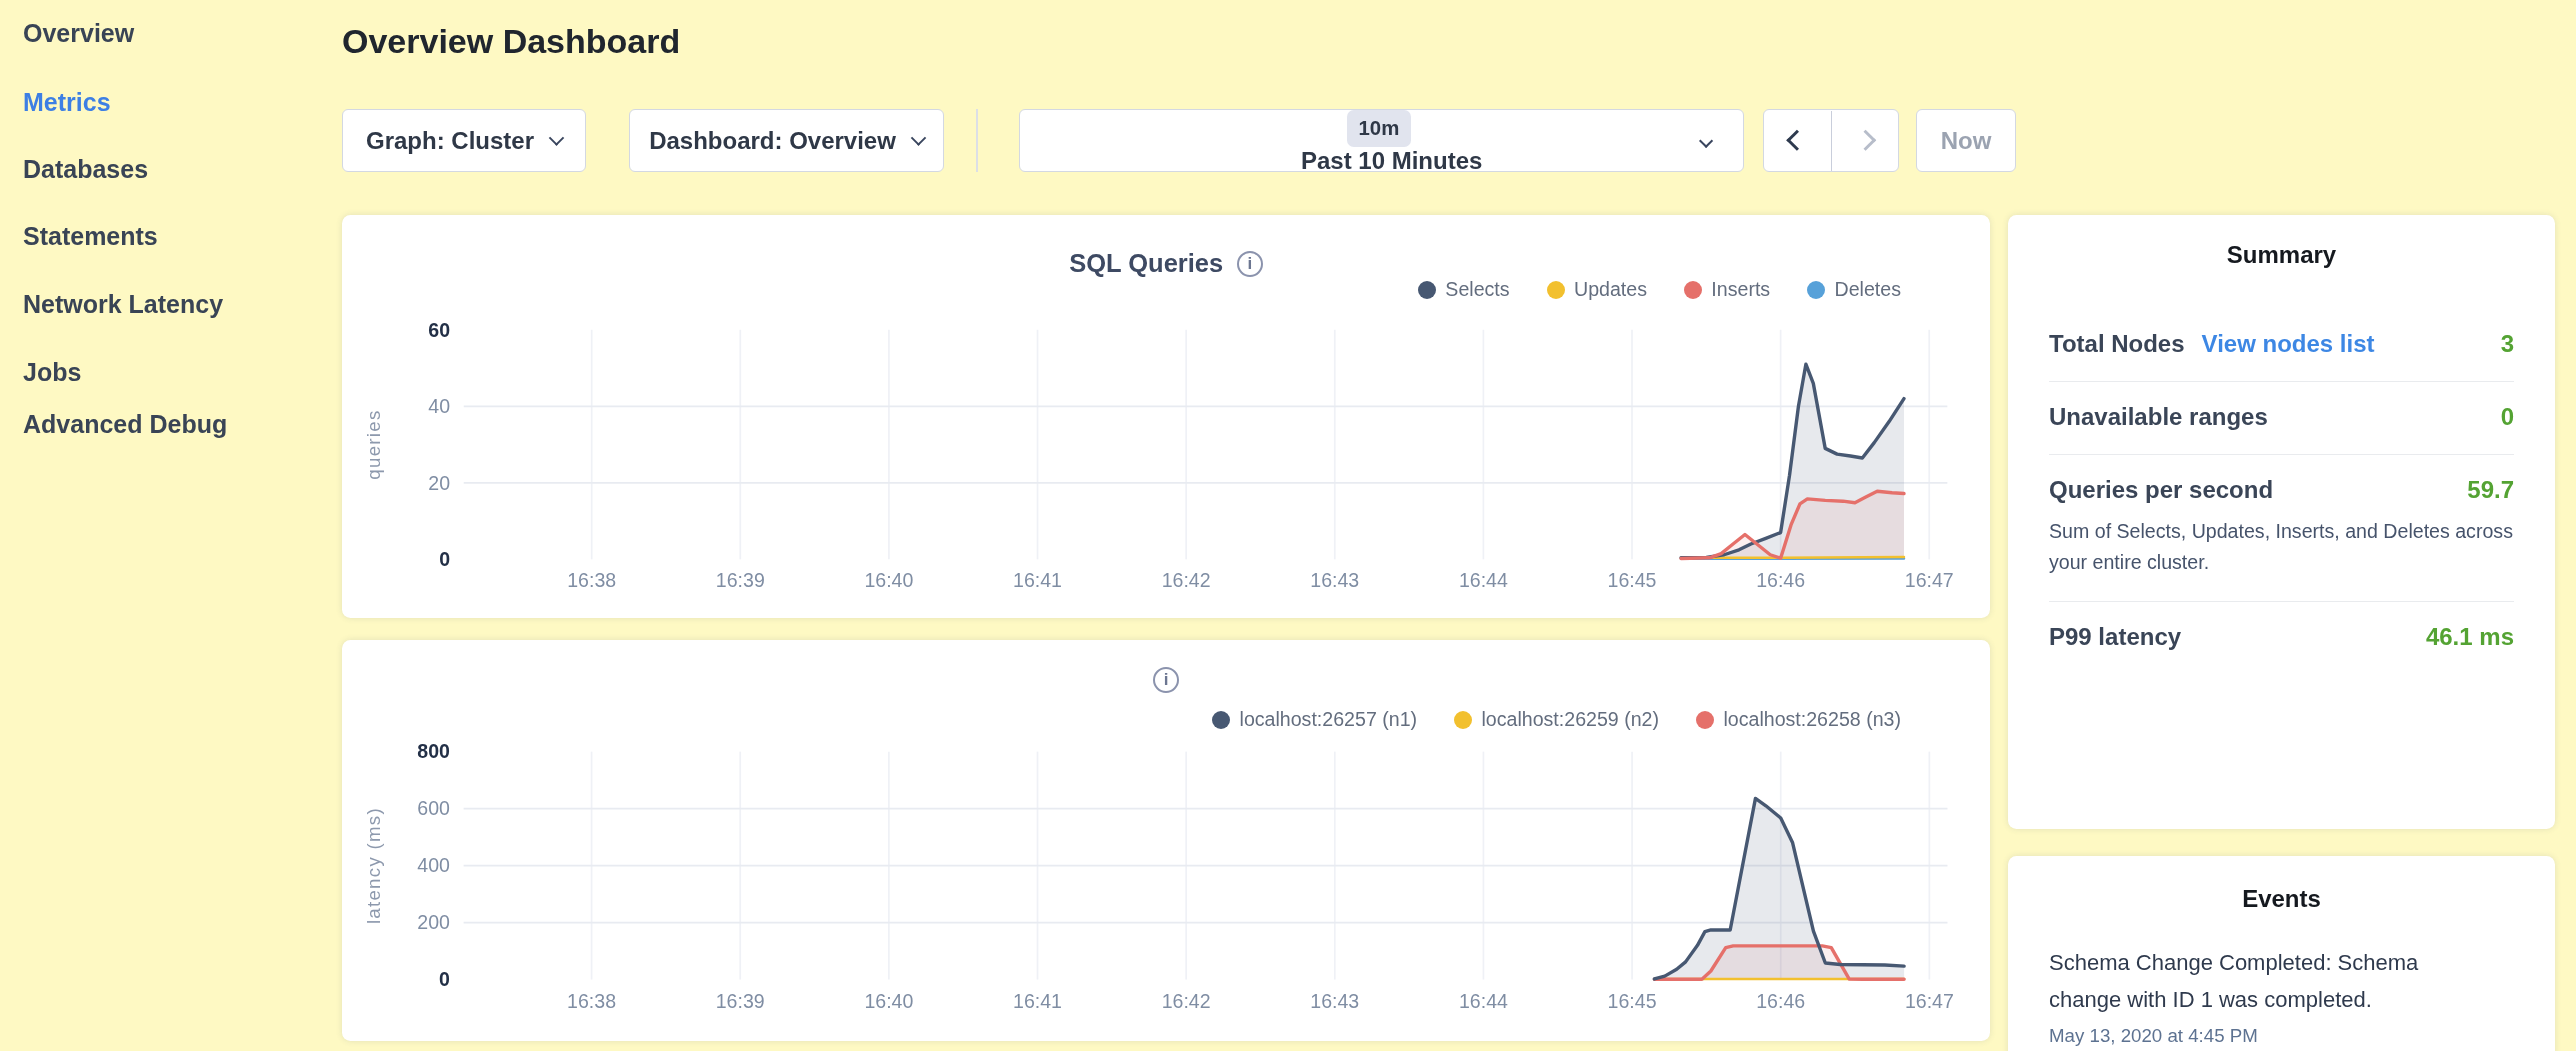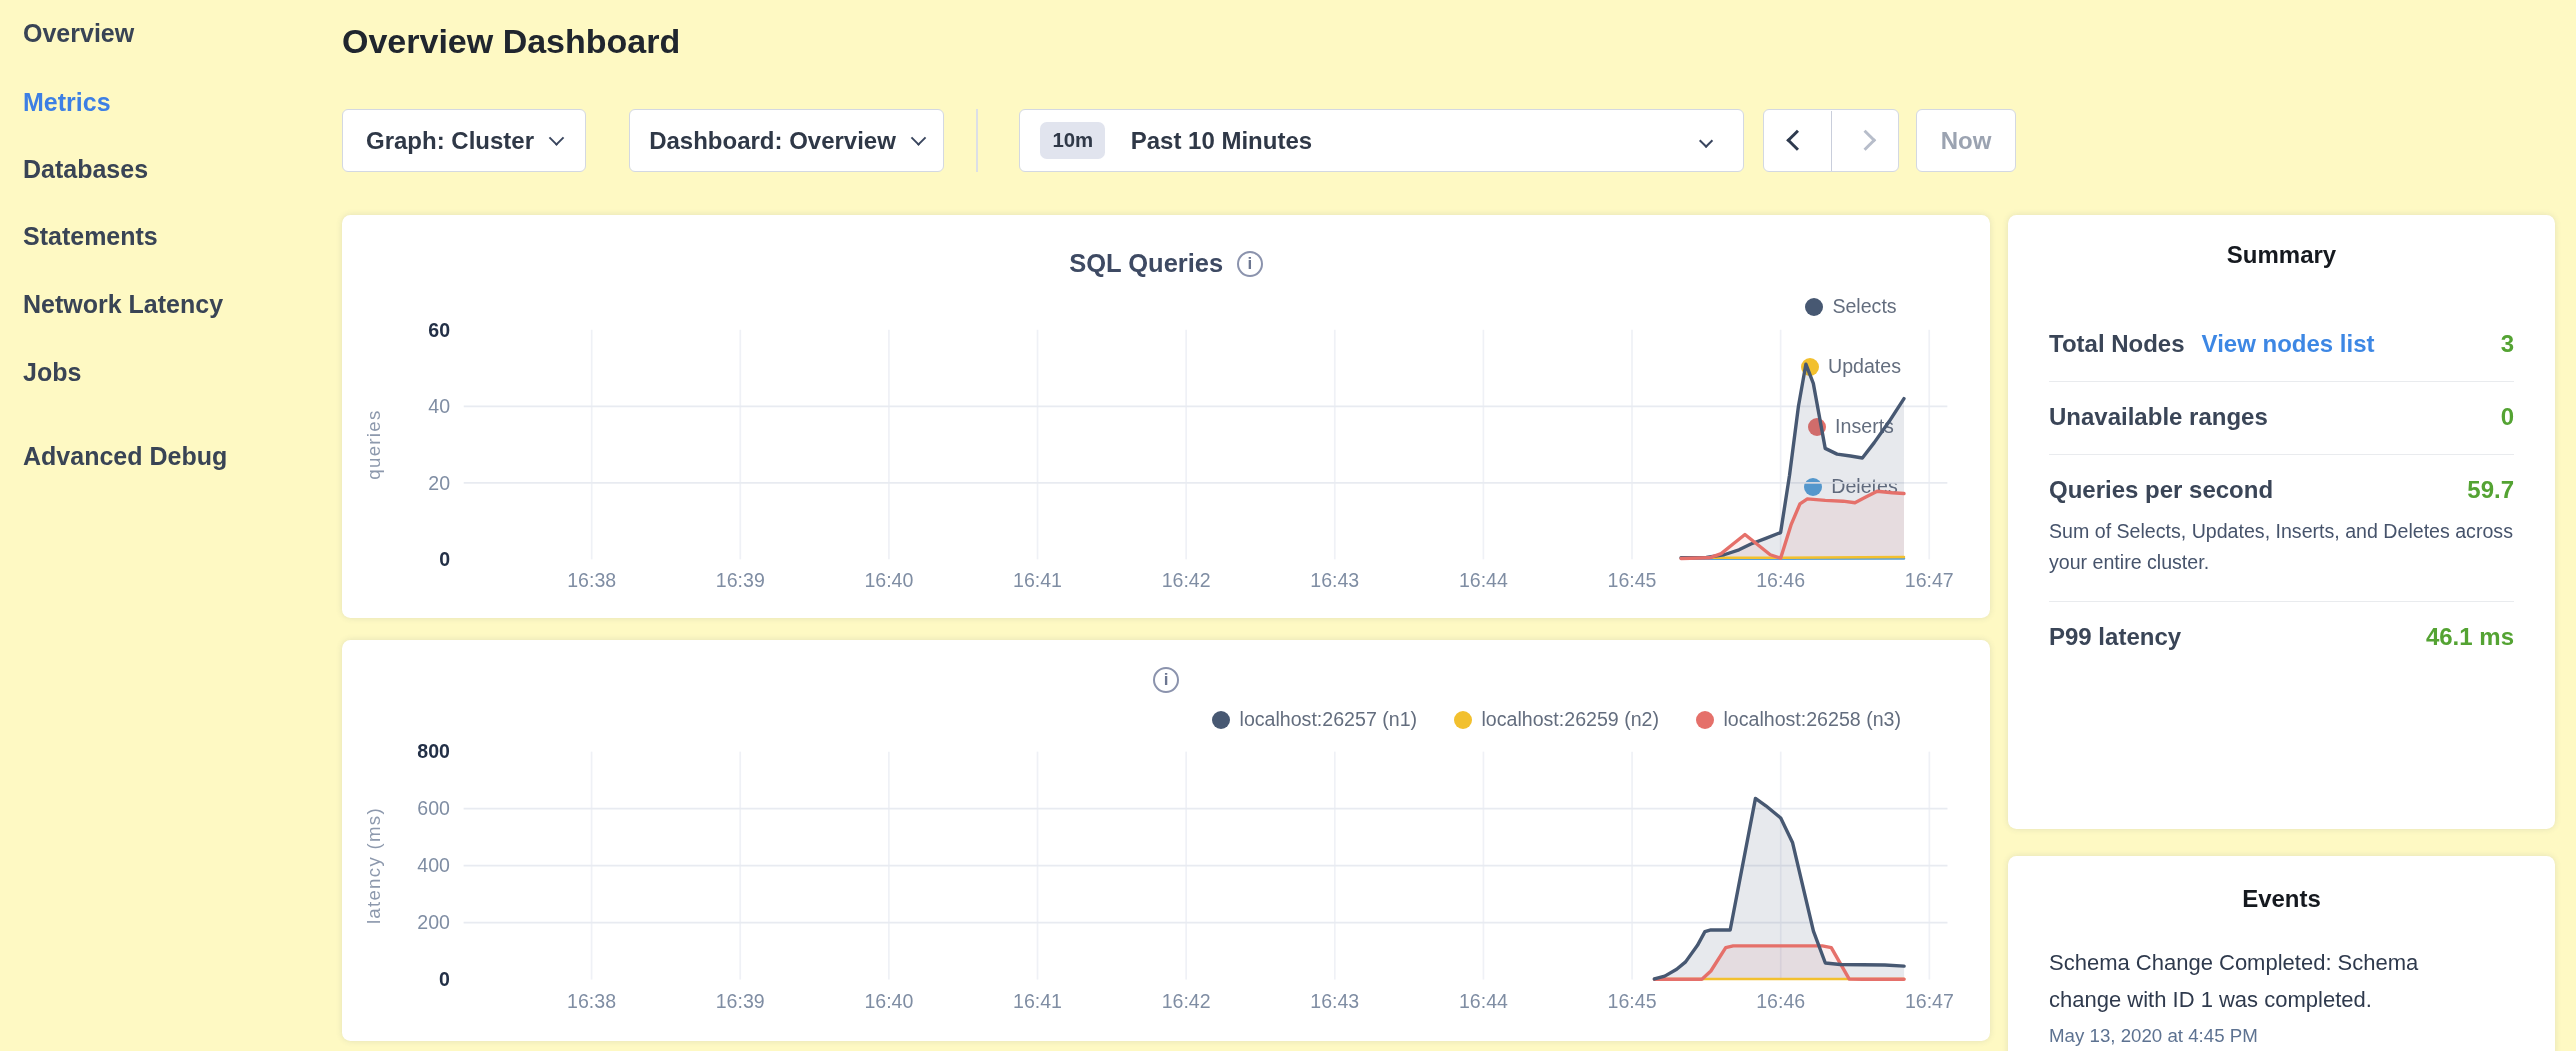--- a/index.html
+++ b/index.html
@@ -70,38 +70,38 @@
 
 <div id="canvas">
 
   <nav>
     <div class="nav-item" style="top:18.7px">Overview</div>
     <div class="nav-item active" style="top:88px">Metrics</div>
     <div class="nav-item" style="top:155px">Databases</div>
     <div class="nav-item" style="top:222px">Statements</div>
     <div class="nav-item" style="top:290px">Network Latency</div>
     <div class="nav-item" style="top:358px">Jobs</div>
-    <div class="nav-item" style="top:442px">Advanced Debug</div>
+    <div class="nav-item" style="top:410px">Advanced Debug</div>
   </nav>
 
   <h1 class="page-title">Overview Dashboard</h1>
 
   <div class="ctl" style="left:342px; width:244px;">
     <span>Graph: Cluster</span>
     <span class="chev up-off"></span>
   </div>
 
   <div class="ctl" style="left:629px; width:315px;">
     <span>Dashboard: Overview</span>
     <span class="chev up-off"></span>
   </div>
 
   <div class="vdivider"></div>
 
-  <div class="ctl" style="left:1019px; width:725px; justify-content:flex-start; padding-left:20.4px;">
+  <div class="ctl" style="left:1019px; width:725px; justify-content:flex-start; padding-left:20.4px;flex-direction:column;">
     <span class="time-badge">10m</span>
     <span>Past 10 Minutes</span>
     <span class="chev-right-abs"></span>
   </div>
 
   <div class="ctl" style="left:1763px; width:136px; padding:0; justify-content:flex-start;">
     <div class="nav-arrow" style="color:#2e3a4e;">
       <span class="arrow-glyph left"></span>
     </div>
     <div class="nav-arrow" style="color:#b7bdca; border-left:1.7px solid #c9cedb;">
@@ -111,21 +111,21 @@
 
   <div class="ctl" style="left:1916px; width:100px; color:#9ba3b1;">
     <span>Now</span>
   </div>
 
   <section class="card" style="left:342px; top:215px; width:1648px; height:403px;">
     <div class="chart-title-row" style="top:34px;">
       <span class="chart-title">SQL Queries</span>
       <span class="info-icon">i</span>
     </div>
-    <div class="legend" style="top:80px;flex-direction:column;">
+    <div class="legend" style="top:63px;">
       <div class="legend-item">
         <span class="legend-dot" style="background: rgb(71, 88, 114);"></span>
         <span class="legend-label">Selects</span>
       </div>
       <div class="legend-item">
         <span class="legend-dot" style="background: rgb(242, 192, 46);"></span>
         <span class="legend-label">Updates</span>
       </div>
       <div class="legend-item">
         <span class="legend-dot" style="background: rgb(229, 112, 106);"></span>

